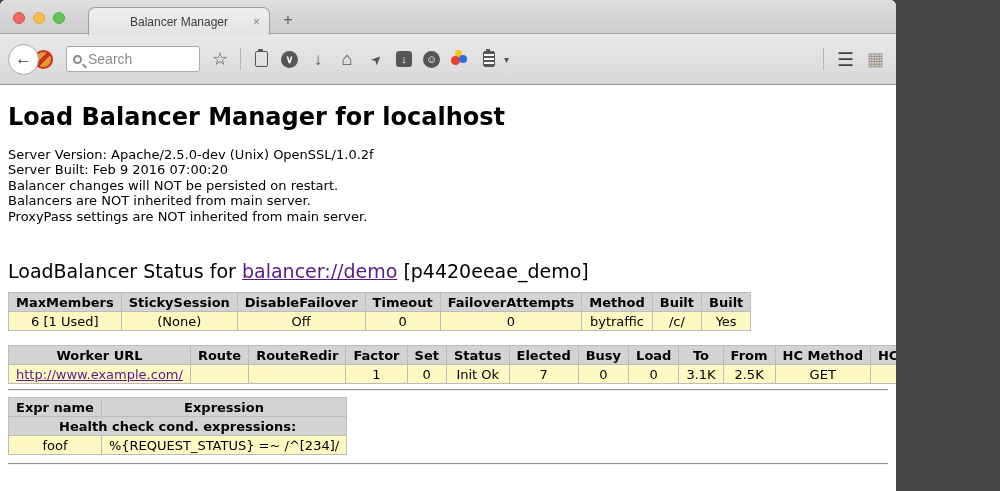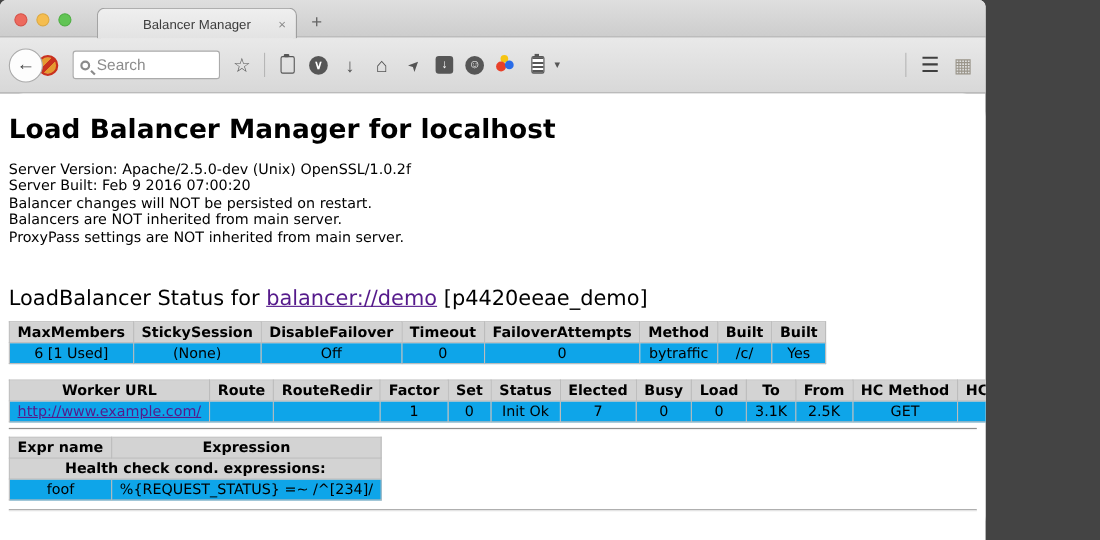--- a/index.html
+++ b/index.html
@@ -60,21 +60,21 @@
   
   .content { background: #fff; height: 405px; padding: 6px 8px 0 8px; font-family: "DejaVu Sans", sans-serif; font-size: 13px; color: #000; border-radius: 21px; }
   h1.pagetitle { font-size: 24px; font-weight: bold; margin: 12px 0 16px 0; letter-spacing: 0; }
   .infoline { line-height: 15.4px; }
   h3.lbheading { font-size: 19px; font-weight: normal; margin: 36px 0 10px 0; }
   h3.lbheading a { color: #551a8b; }
   table { border-collapse: collapse; font-size: 13px; margin-bottom: 2px; }
   table { border: 1px solid #808080; }
   th, td { border: 1px solid #bcbcbc; padding: 1px 7px; white-space: nowrap; height: 19px; }
   th { background: #d3d3d3; font-weight: bold; text-align: center; }
-  td { text-align: center; background: #0ea5e9; }
+  td { text-align: center; background: #fef9c3; }
   td.left { text-align: left; }
   td a { color: #551a8b; }
   hr.rule { border: none; border-top: 1px solid #8e8e8e; border-bottom: 1px solid #f0f0f0; margin: 5px 0 6px 0; }
   .mt { margin-top: 14px; }
 </style>
 </head>
 <body>
 
 <div class="window">
 

